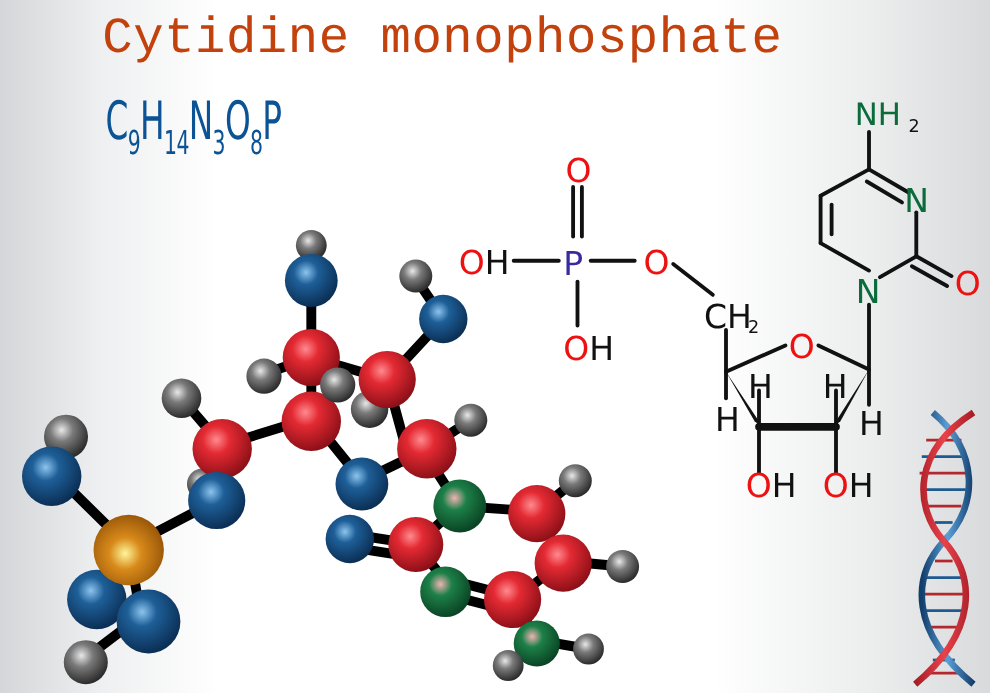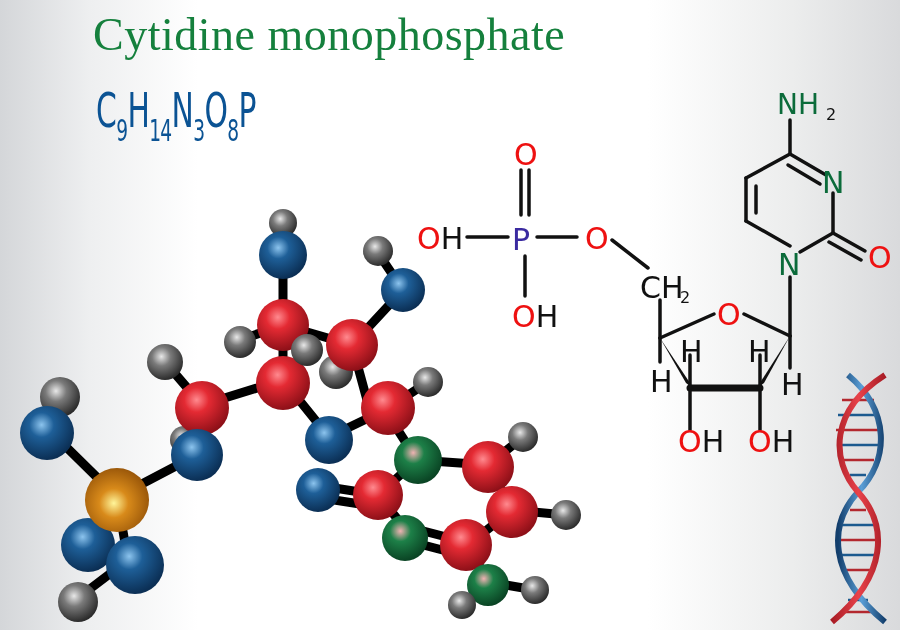--- a/index.html
+++ b/index.html
@@ -3,22 +3,22 @@
 <meta charset="utf-8">
 <style>
   html, body { margin:0; padding:0; }
   body {
     width:900px; height:630px; overflow:hidden; position:relative;
     background: linear-gradient(90deg, #d4d6d9 0%, #eeeff0 10%, #ffffff 22%, #ffffff 72%, #eceded 88%, #d9dadc 100%);
     font-family: "DejaVu Sans", sans-serif;
   }
   .title {
     position:absolute; left:93px; top:12px; margin:0;
-    font-family:Liberation Serif, serif; font-weight:normal;
-    font-size:46px; color:#15803d; letter-spacing:0.5px; line-height:1;text-align:right;
+    font-family:Liberation Mono, monospace; font-weight:normal;
+    font-size:46px; color:#c2410c; letter-spacing:0.5px; line-height:1;text-align:right;
   }
   .formula {
     position:absolute; left:96px; top:86px;
     font-family:"DejaVu Sans", sans-serif; font-size:48px; color:#0b5394;
     line-height:1; letter-spacing:-1px; transform: scaleX(0.62); transform-origin:left top;
   }
   .formula sub { font-size:30px; vertical-align:-14px; letter-spacing:-1px; }
   svg { position:absolute; left:0; top:0; }
   .lbl { font-family:"DejaVu Sans", sans-serif; font-size:30px; }
   .sub { font-size:16px; }

